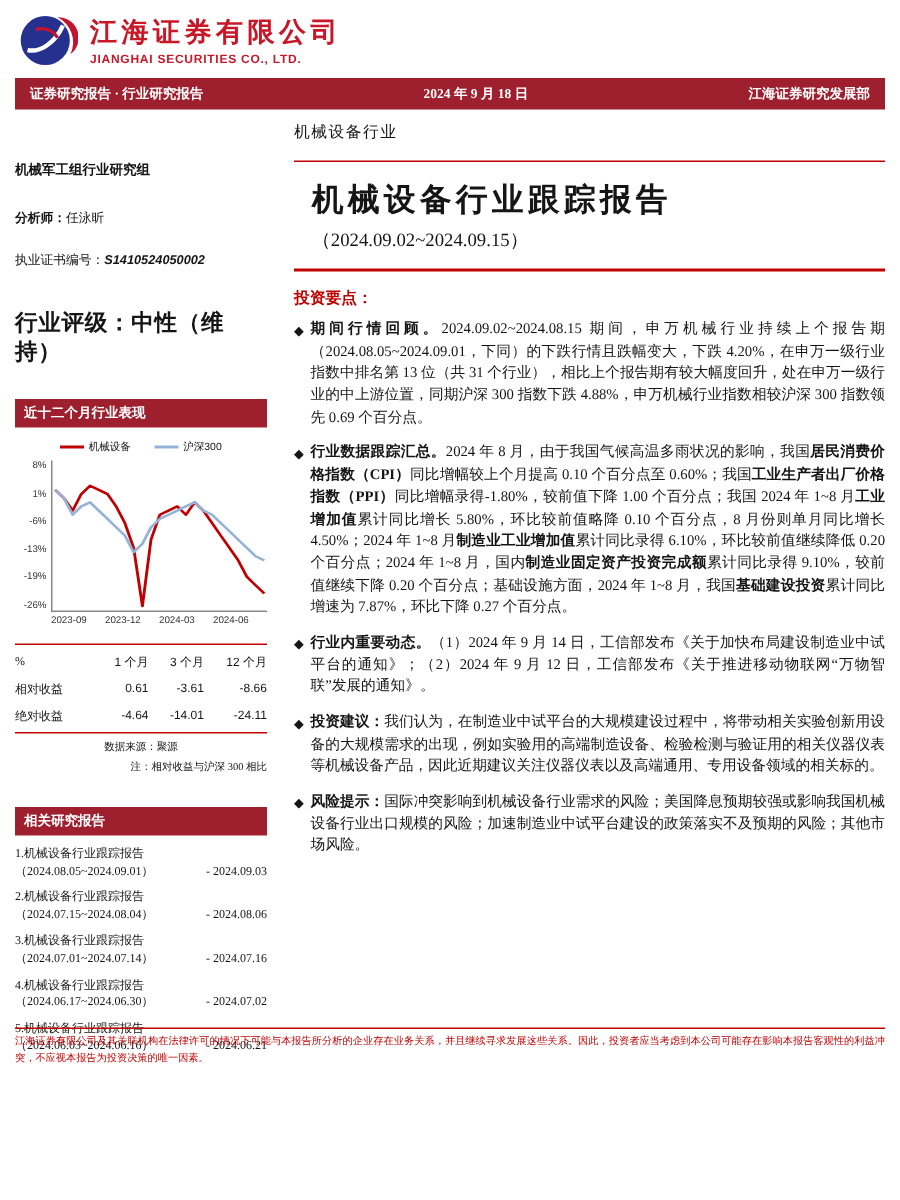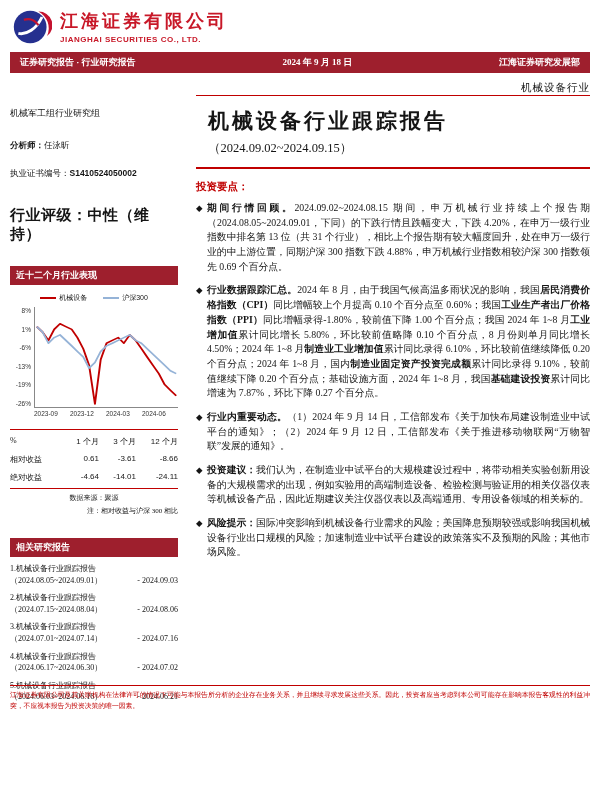--- a/index.html
+++ b/index.html
@@ -14,46 +14,46 @@
   .company-cn{color:#C81828;font-size:18px;font-weight:bold;letter-spacing:3px;}
   .company-en{color:#C81828;font-size:8px;font-weight:bold;letter-spacing:.5px;font-family:"Liberation Sans","DejaVu Sans",sans-serif;margin-top:2px;}
   .top-banner{margin:5px 10px 0;background:#9E1F2D;color:#fff;display:flex;justify-content:space-between;align-items:center;padding:4px 10px;font-size:9px;font-weight:bold;}
 
   
   .content{display:flex;padding:0 10px;align-items:flex-start;}
   .sidebar{width:168px;flex:none;padding-top:34px;box-sizing:border-box;}
   .main{flex:1;padding-left:18px;padding-top:8px;box-sizing:border-box;}
 
   
-  .sb-group{font-size:9px;font-weight:normal;}
+  .sb-group{font-size:9px;font-weight:bold;}
   .sb-line{font-size:8.5px;margin-top:20px;}
   .sb-line .lbl{font-weight:bold;}
   .sb-license{font-size:8.5px;margin-top:16px;}
-  .sb-license .num{font-family:"Liberation Sans","DejaVu Sans",sans-serif;font-weight:bold;font-size:8.5px;}
+  .sb-license .num{font-family:"Liberation Sans","DejaVu Sans",sans-serif;font-weight:bold;font-size:8.5px;font-style:italic;}
   .sb-rating{font-size:15px;font-weight:bold;margin-top:26px;letter-spacing:.5px;}
   .sb-banner{background:#9E1F2D;color:#fff;font-size:9px;font-weight:bold;padding:3px 6px;margin-top:22px;}
   .legend{display:flex;justify-content:center;gap:16px;font-size:7px;margin-top:8px;font-family:"Liberation Sans","DejaVu Sans",sans-serif;}
   .legend-item{display:flex;align-items:center;gap:3px;}
   .legend-swatch{width:16px;height:2px;background:#999;}
   .chart{display:flex;margin-top:4px;}
   .yticks{display:flex;flex-direction:column;justify-content:space-between;align-items:flex-end;font-size:6.5px;width:24px;box-sizing:border-box;padding-right:3px;height:100px;font-family:"Liberation Sans","DejaVu Sans",sans-serif;color:#333;}
   #perf-svg{flex:1;height:100px;border-left:1px solid #888;border-bottom:1px solid #888;}
   .xticks{display:flex;padding-left:24px;font-size:6.5px;margin-top:2px;font-family:"Liberation Sans","DejaVu Sans",sans-serif;color:#333;}
   .xticks span{width:25%;}
   .perf-table{margin-top:12px;border-top:1.3px solid #C00000;border-bottom:1.3px solid #C00000;padding:2px 0;font-size:8px;}
   .pt-row{display:grid;grid-template-columns:34% 19% 22% 25%;padding:3.5px 0;}
   .pt-row .num,.pt-row .h-num{text-align:right;font-family:"Liberation Sans","DejaVu Sans",sans-serif;}
   .source-line{text-align:center;font-size:7px;margin-top:4px;}
   .note-line{text-align:right;font-size:7px;margin-top:3px;}
   .reports{margin-top:4px;}
   .report-item{font-size:8px;margin-top:6px;line-height:1.45;}
   .report-range{display:flex;justify-content:space-between;}
 
   
-  .industry-wrap{border-bottom:1.5px solid #C00000;text-align:right;padding-bottom:0;font-size:10.5px;letter-spacing:1px;}
+  .industry-wrap{border-bottom:1.5px solid #C00000;text-align:left;padding-bottom:12px;font-size:10.5px;letter-spacing:1px;}
   .doc-title{font-size:21px;font-weight:bold;margin:11px 0 5px;padding-left:12px;letter-spacing:3px;}
   .doc-period{font-size:12.5px;padding-left:12px;margin-bottom:10px;}
   .rule-thick{border-top:2.5px solid #C00000;margin-bottom:11px;}
   .summary-label{color:#C00000;font-weight:bold;font-size:10.5px;margin-bottom:7px;}
   .bullets{list-style:none;margin:0;padding:0;}
   .bullets li{position:relative;font-size:9.8px;line-height:1.5;text-align:justify;margin-bottom:9px;padding-left:11px;}
   .marker{position:absolute;left:0;top:1px;font-size:8.5px;}
   .lead{font-weight:bold;}
   .seg-bold{font-weight:bold;}
 

